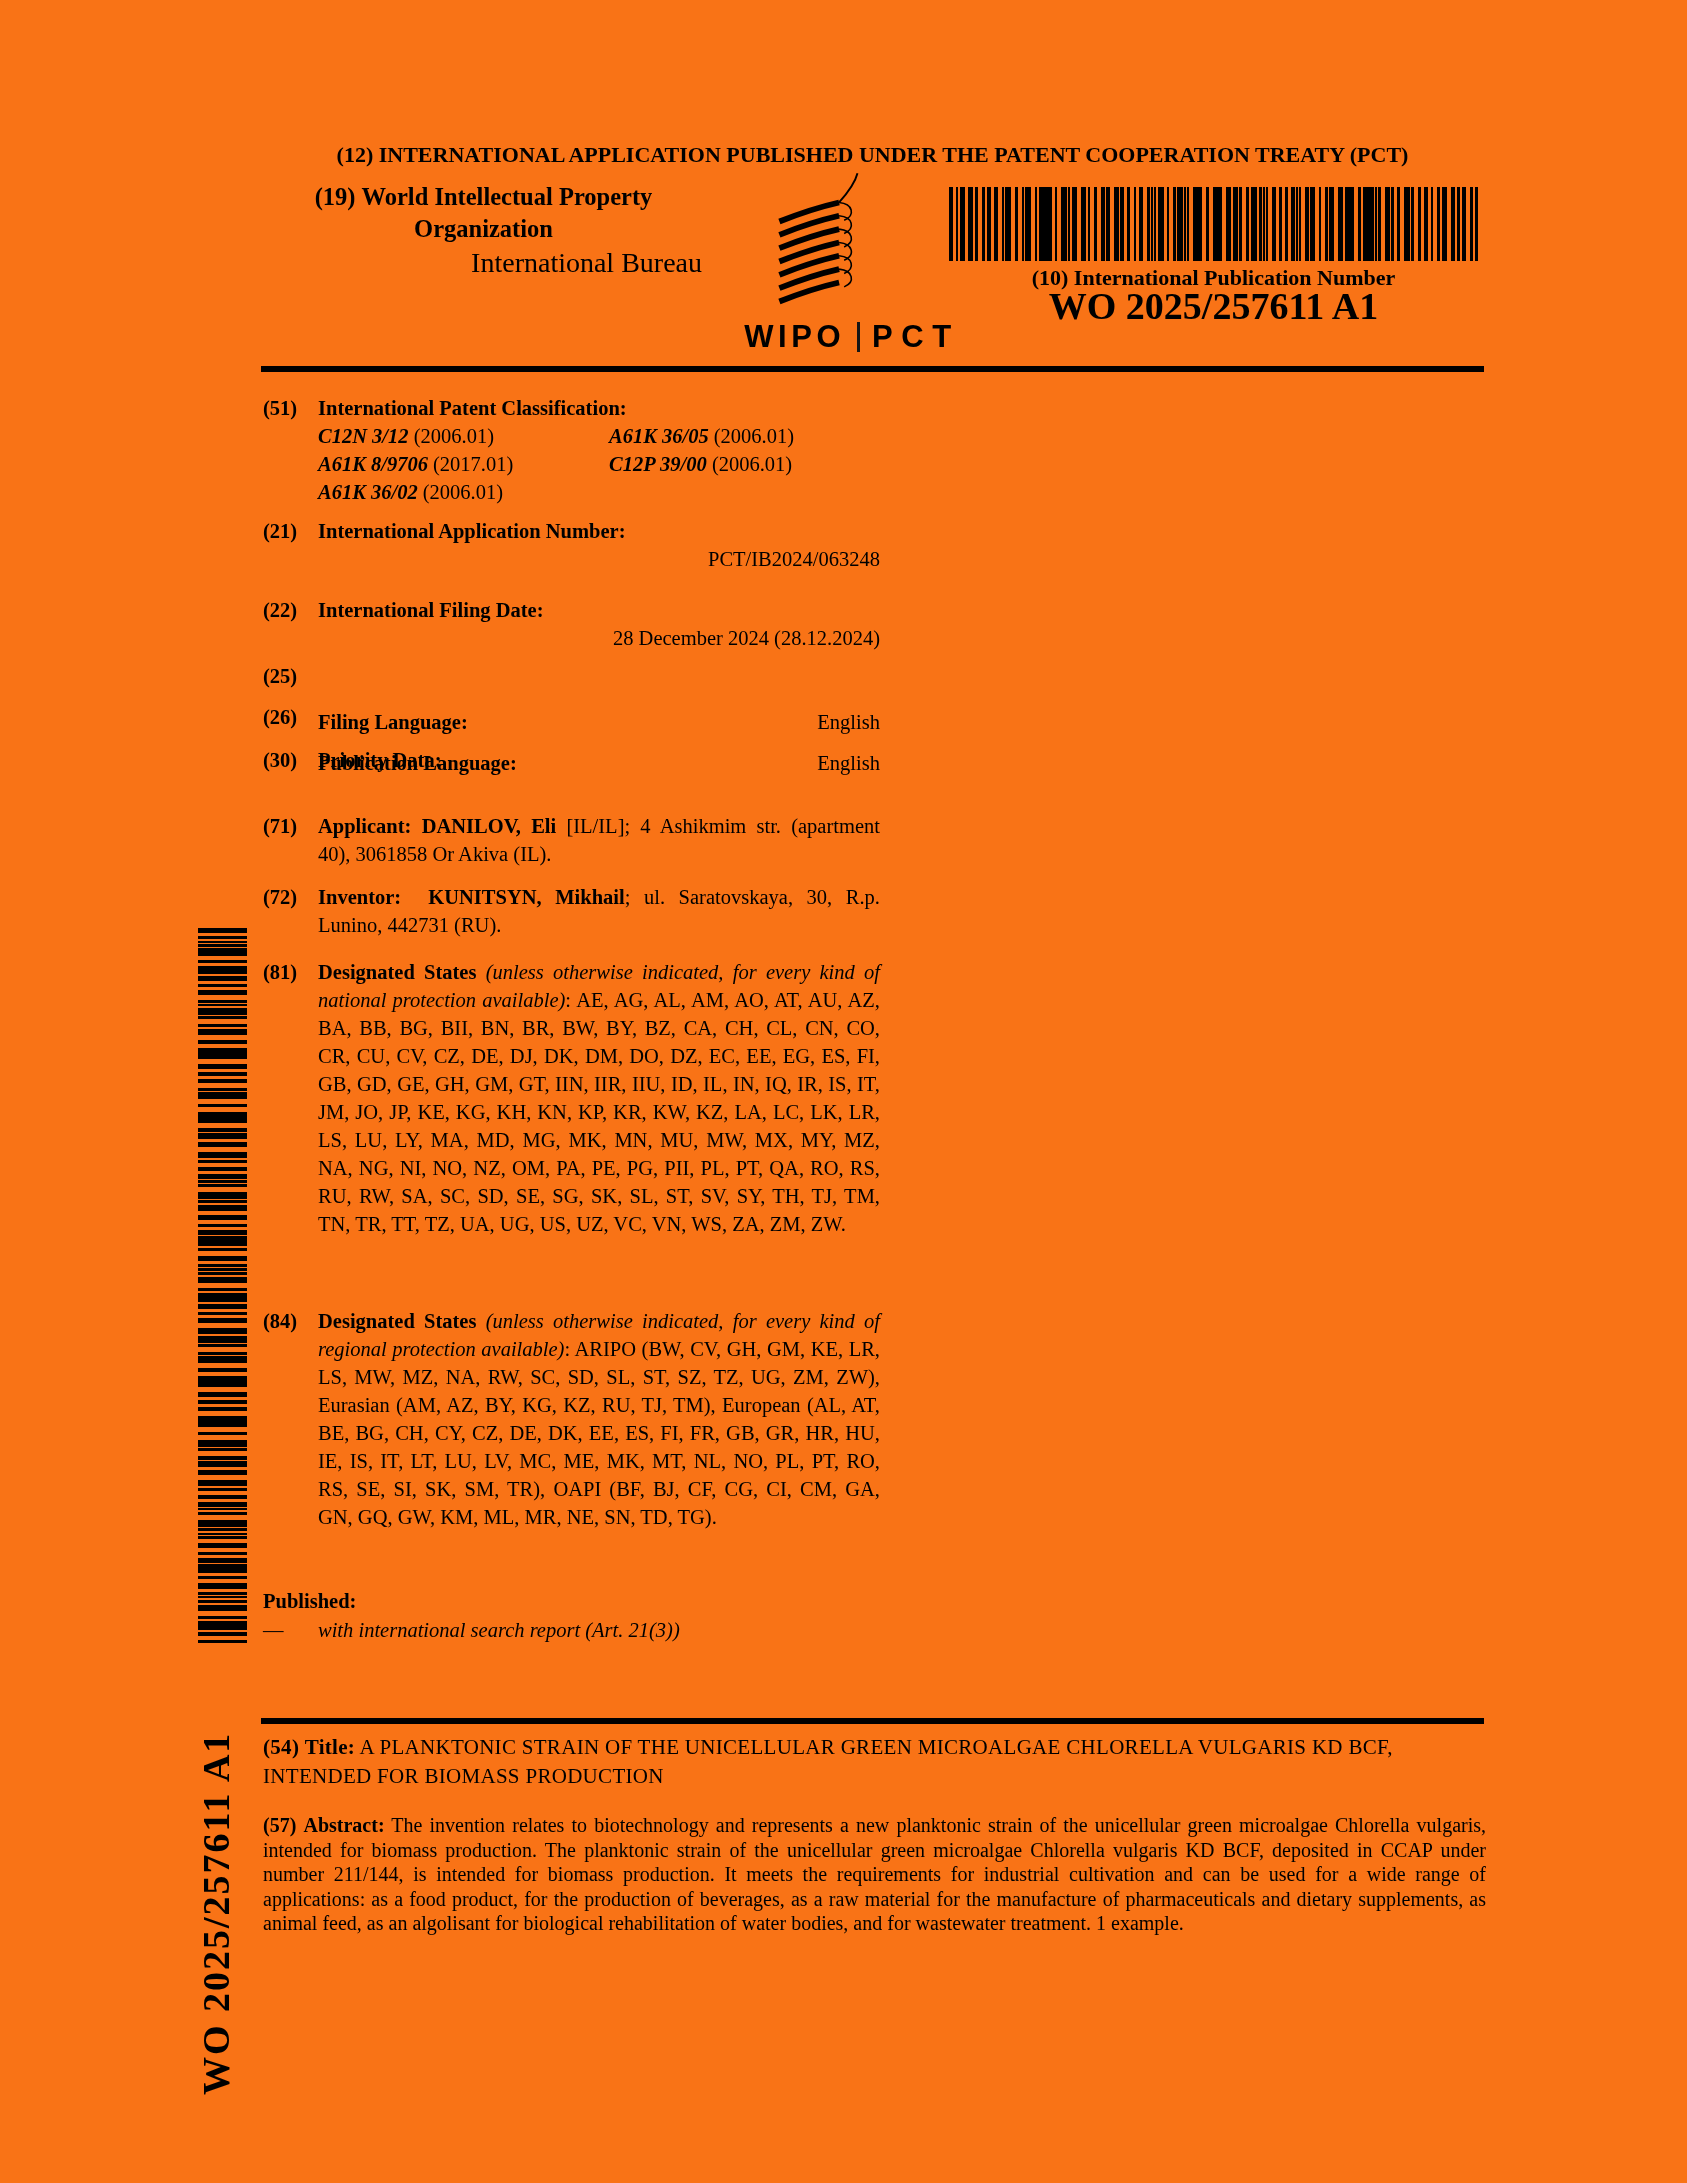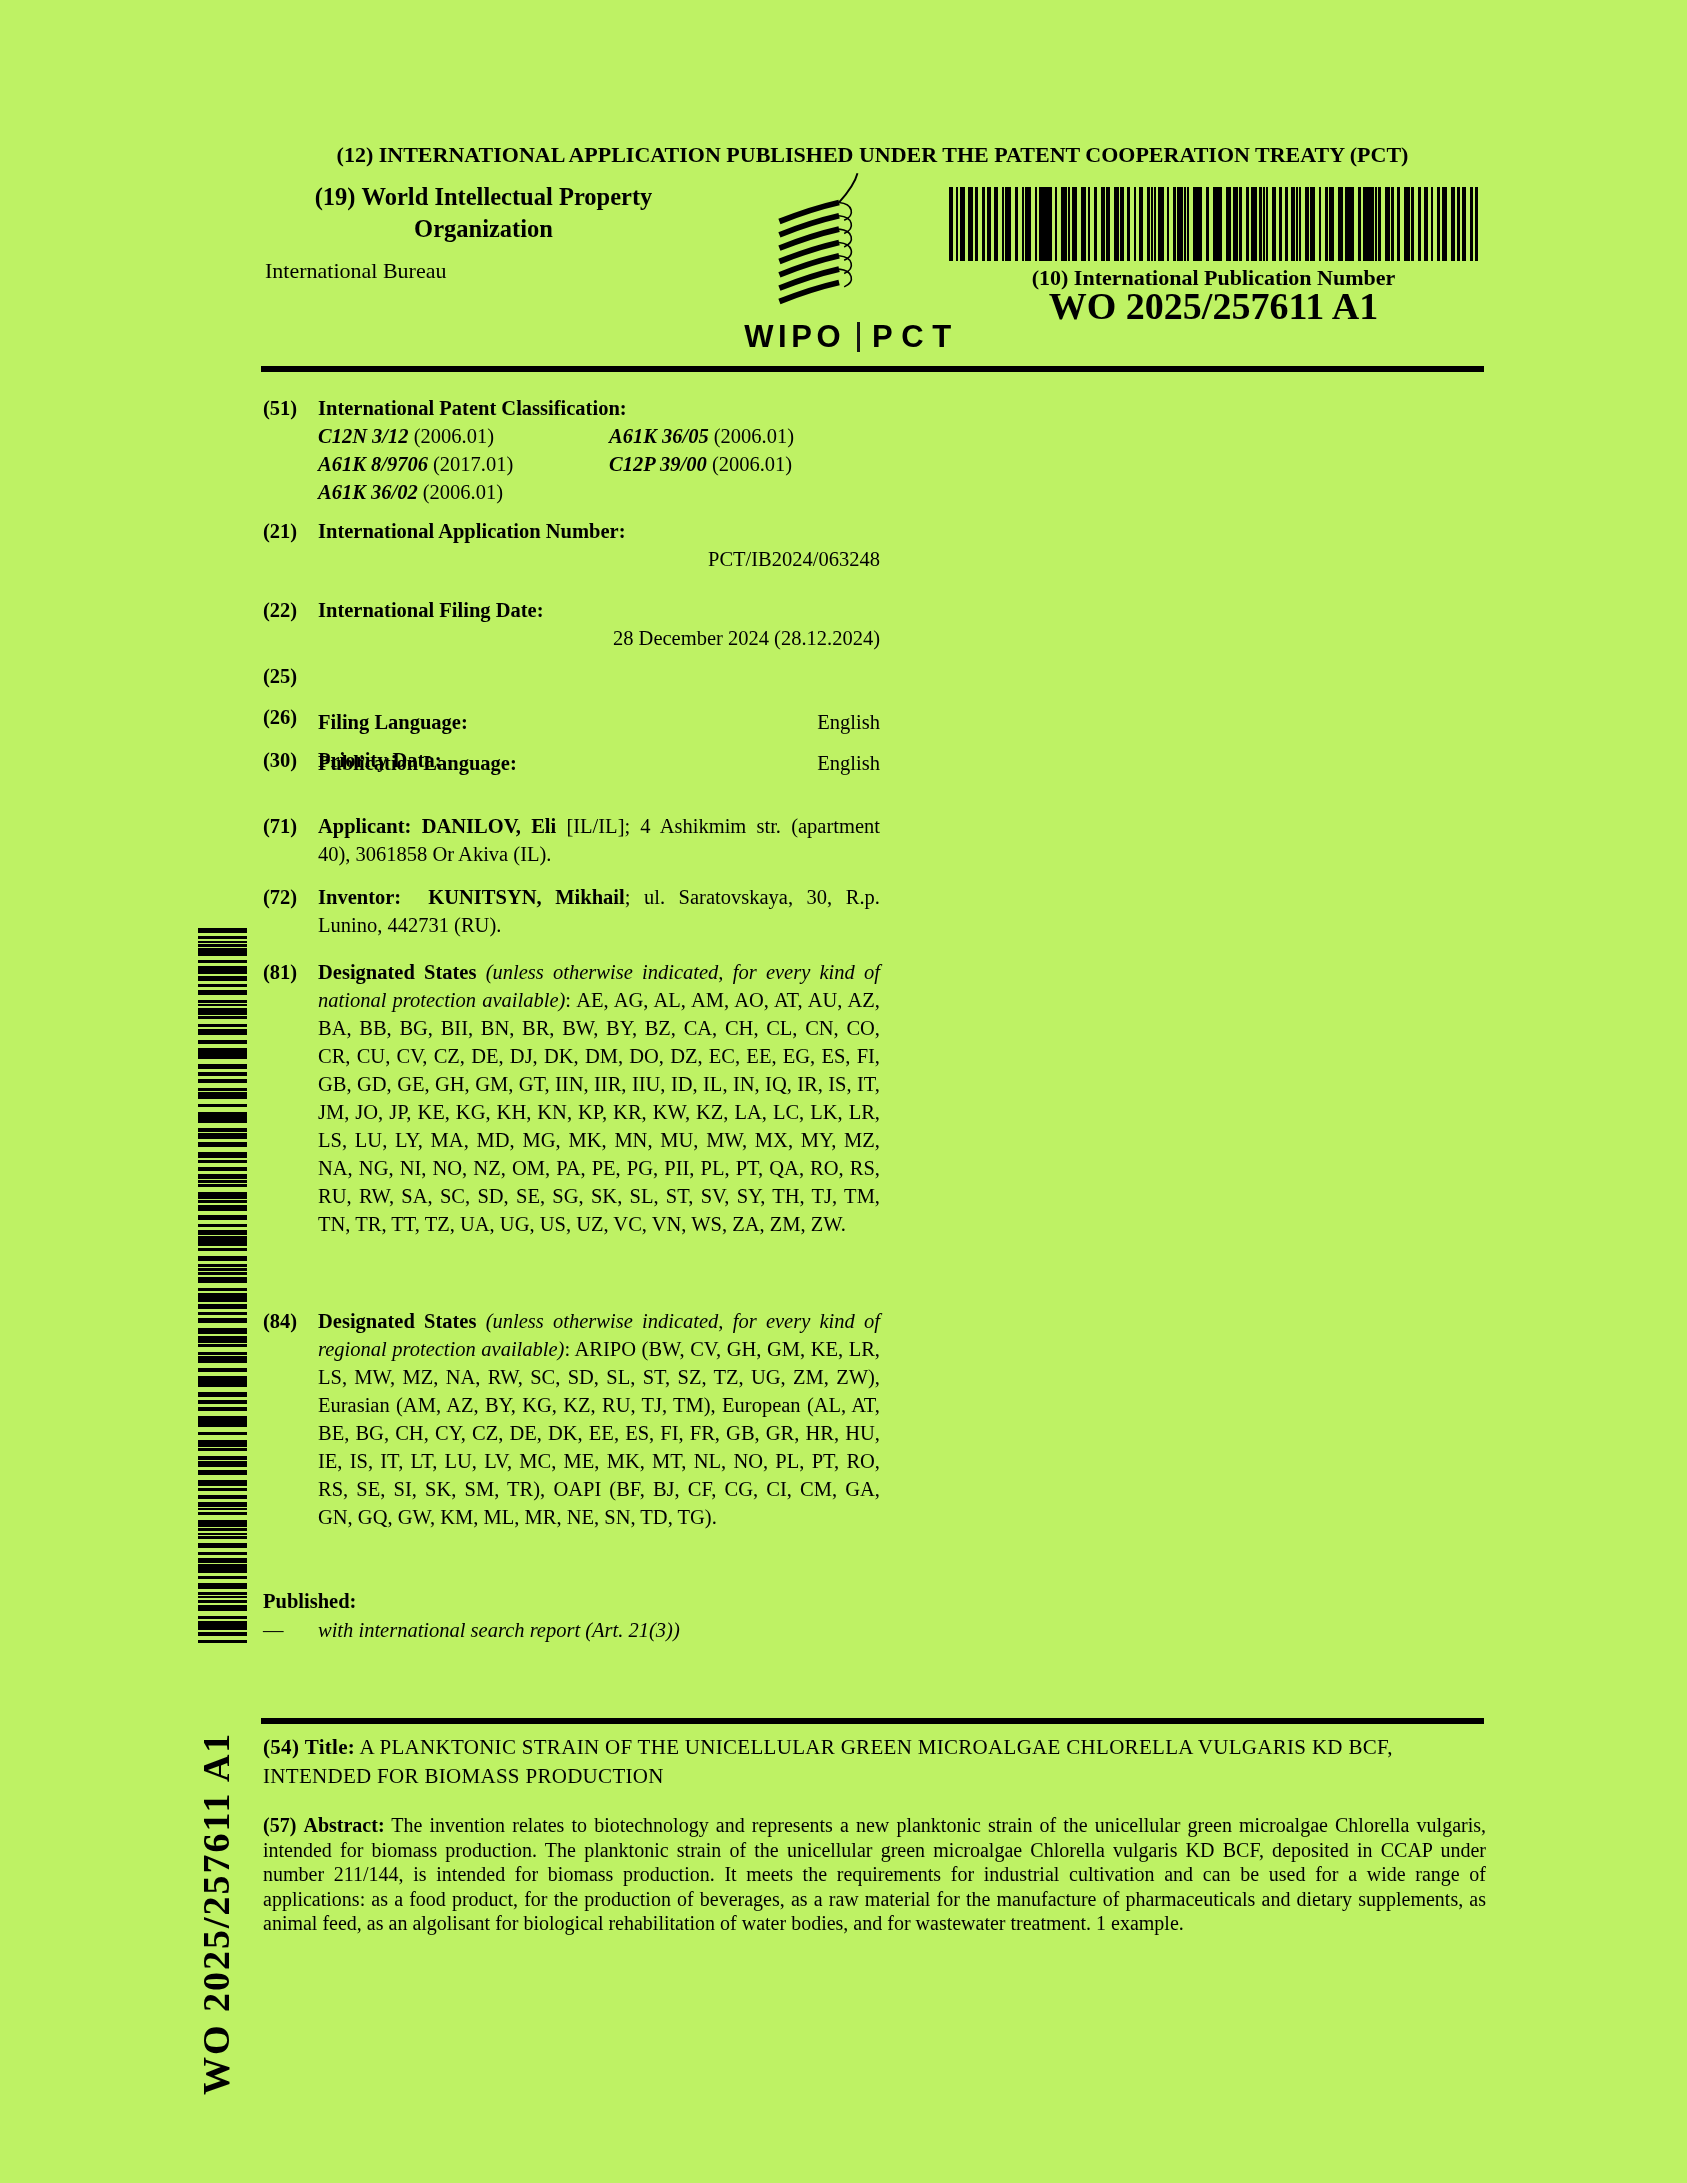--- a/index.html
+++ b/index.html
@@ -1,28 +1,28 @@
 <!DOCTYPE html>
 <html style="font-size:10.6px"><head>
 <meta charset="utf-8">
 <style>
   html,body{margin:0;padding:0;background:#ffffff;}
   body{width:1687px;height:2183px;position:relative;font-family:"Liberation Serif","DejaVu Serif",serif;color:#000;}
-  .page{position:absolute;inset:0;background:#bef264;}
+  .page{position:absolute;inset:0;background:#f97316;}
   .b{font-weight:bold;}
   .i{font-style:italic;}
   .bi{font-weight:bold;font-style:italic;}
   .abs{position:absolute;}
 
   
   .pct-line{left:261px;top:142px;width:1223px;text-align:center;font-weight:bold;font-size:22px;}
   .org-block{left:265px;top:183px;width:437px;}
   .org-l1{font-size:24.5px;font-weight:bold;text-align:center;}
   .org-l2{font-size:24.5px;font-weight:bold;text-align:center;margin-top:4px;}
-  .org-l3{font-size:22px;text-align:left;margin-top:15px;}
+  .org-l3{font-size:28px;text-align:right;margin-top:4px;}
   .pubdate-block{left:265px;top:290px;width:450px;}
   .pubdate-label{font-size:22px;font-weight:bold;}
   .pubdate-value{font-size:27px;font-weight:bold;margin-top:5.3px;}
 
   .logo-block{left:736px;top:169px;width:238px;}
   .swirl{position:absolute;left:37px;top:2.6px;}
   .wordmark{position:absolute;left:0;top:150px;width:232px;display:flex;align-items:center;justify-content:center;gap:12px;font-family:"Liberation Sans","DejaVu Sans",sans-serif;font-weight:bold;font-size:31px;}
   .wordmark .wipo{letter-spacing:4.6px;}
   .wordmark .pct{letter-spacing:8.6px;}
   .wm-sep{display:inline-block;width:2.6px;height:30px;background:#161616;}

